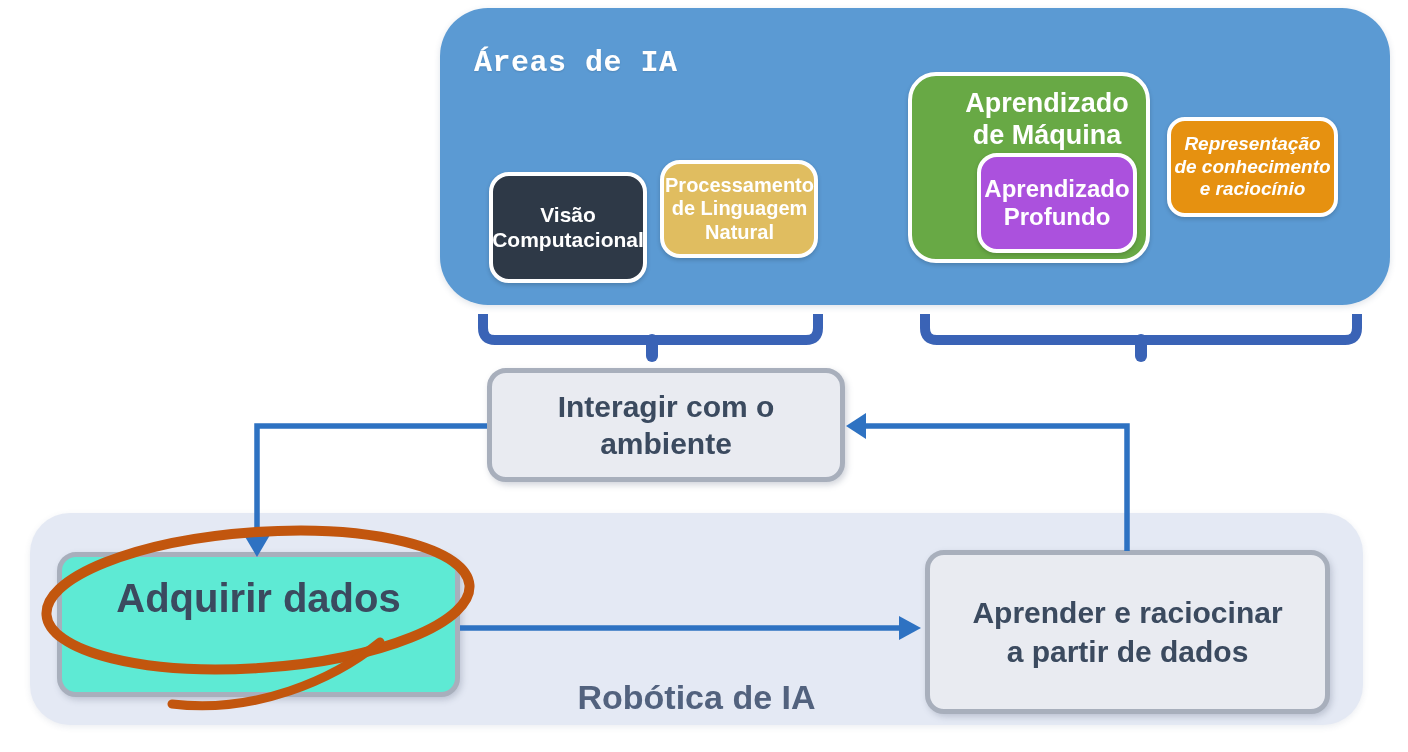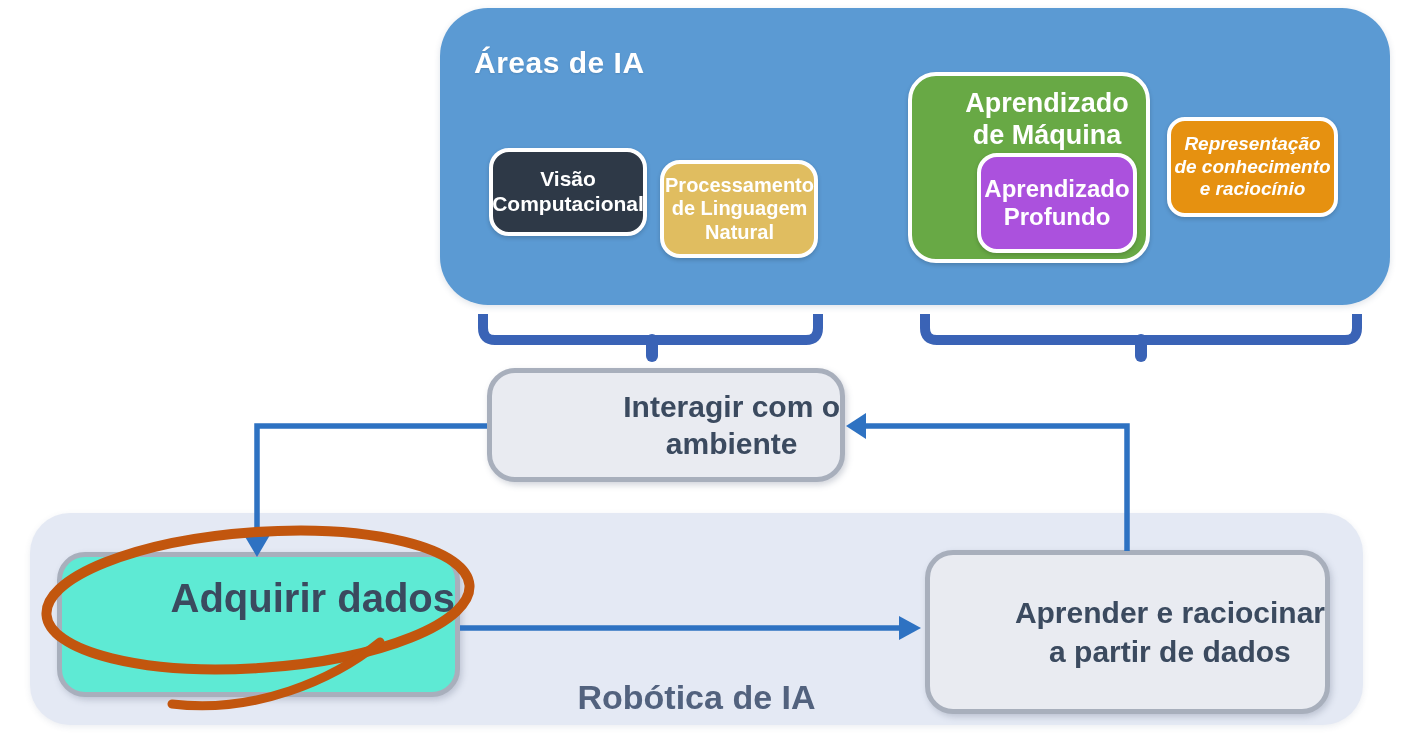--- a/index.html
+++ b/index.html
@@ -9,50 +9,50 @@
     font-family:"Liberation Sans","DejaVu Sans",sans-serif;
     font-weight:bold;
   }
   
   .areas-panel {
     position:absolute; left:440px; top:8px; width:950px; height:297px;
     border-radius:48px; box-shadow:0 2px 6px rgba(40,70,110,.15);
   }
   .areas-title {
     position:absolute; left:34px; top:38px; font-size:30px; color:#ffffff;
-    letter-spacing:.5px; text-shadow:0 1px 2px rgba(0,0,0,.12);
+    letter-spacing:.5px; text-shadow:0 1px 2px rgba(0,0,0,.12);font-family:Liberation Mono, monospace;
   }
   .abox {
     position:absolute; box-sizing:border-box;
     display:flex; align-items:center; justify-content:center; text-align:center;
     color:#ffffff; border:4px solid #ffffff;
     box-shadow:0 2px 4px rgba(0,0,0,.18);
     white-space:pre-line; line-height:1.18;
   }
   .abox-robotica { left:213px; top:34px; width:175px; height:103px; border-radius:24px; font-size:27px; }
-  .abox-visao    { left:49px;  top:140px; width:158px; height:88px;  border-radius:20px; font-size:21px; }
+  .abox-visao    { left:49px;  top:164px; width:158px; height:111px;  border-radius:20px; font-size:21px; }
   .abox-pln      { left:220px; top:152px; width:158px; height:98px;  border-radius:20px; font-size:20px;justify-content:flex-end; }
   .abox-ml       { left:468px; top:64px;  width:242px; height:191px; border-radius:28px; font-size:27px;
                    align-items:flex-start; padding-top:12px; }
   .abox-dl       { left:65px;  top:77px;  width:160px; height:100px; border-radius:20px; font-size:24px; }
   .abox-rkr      { left:727px; top:109px; width:171px; height:100px; border-radius:18px; font-size:19px; }
   
   .functions-panel {
     position:absolute; left:30px; top:513px; width:1333px; height:212px;
     border-radius:40px; box-shadow:0 2px 6px rgba(60,80,120,.10);
   }
   .functions-label {
     position:absolute; left:0; right:0; bottom:8px; text-align:center;
     font-size:34px; color:#52627e;
   }
   
   .flow-box {
     position:absolute; box-sizing:border-box;
-    border:5px solid #a8afbc; border-radius:28px;
-    display:flex; align-items:center; justify-content:flex-end; text-align:center;
+    border:5px solid #a8afbc; border-radius:19px;
+    display:flex; align-items:center; justify-content:center; text-align:center;
     color:#3b4a5f; white-space:pre-line; line-height:1.25;
     box-shadow:2px 3px 6px rgba(90,100,125,.28);
   }
   .flow-interact { left:487px; top:368px; width:358px; height:114px; font-size:30px; }
   .flow-acquire  { left:57px;  top:552px; width:403px; height:145px; font-size:40px;
                    align-items:flex-start; padding-top:16px; }
   .flow-learn    { left:925px; top:550px; width:405px; height:164px; font-size:30px; line-height:1.3; }
   
   .connectors { position:absolute; left:0; top:0; pointer-events:none; }
 </style>

